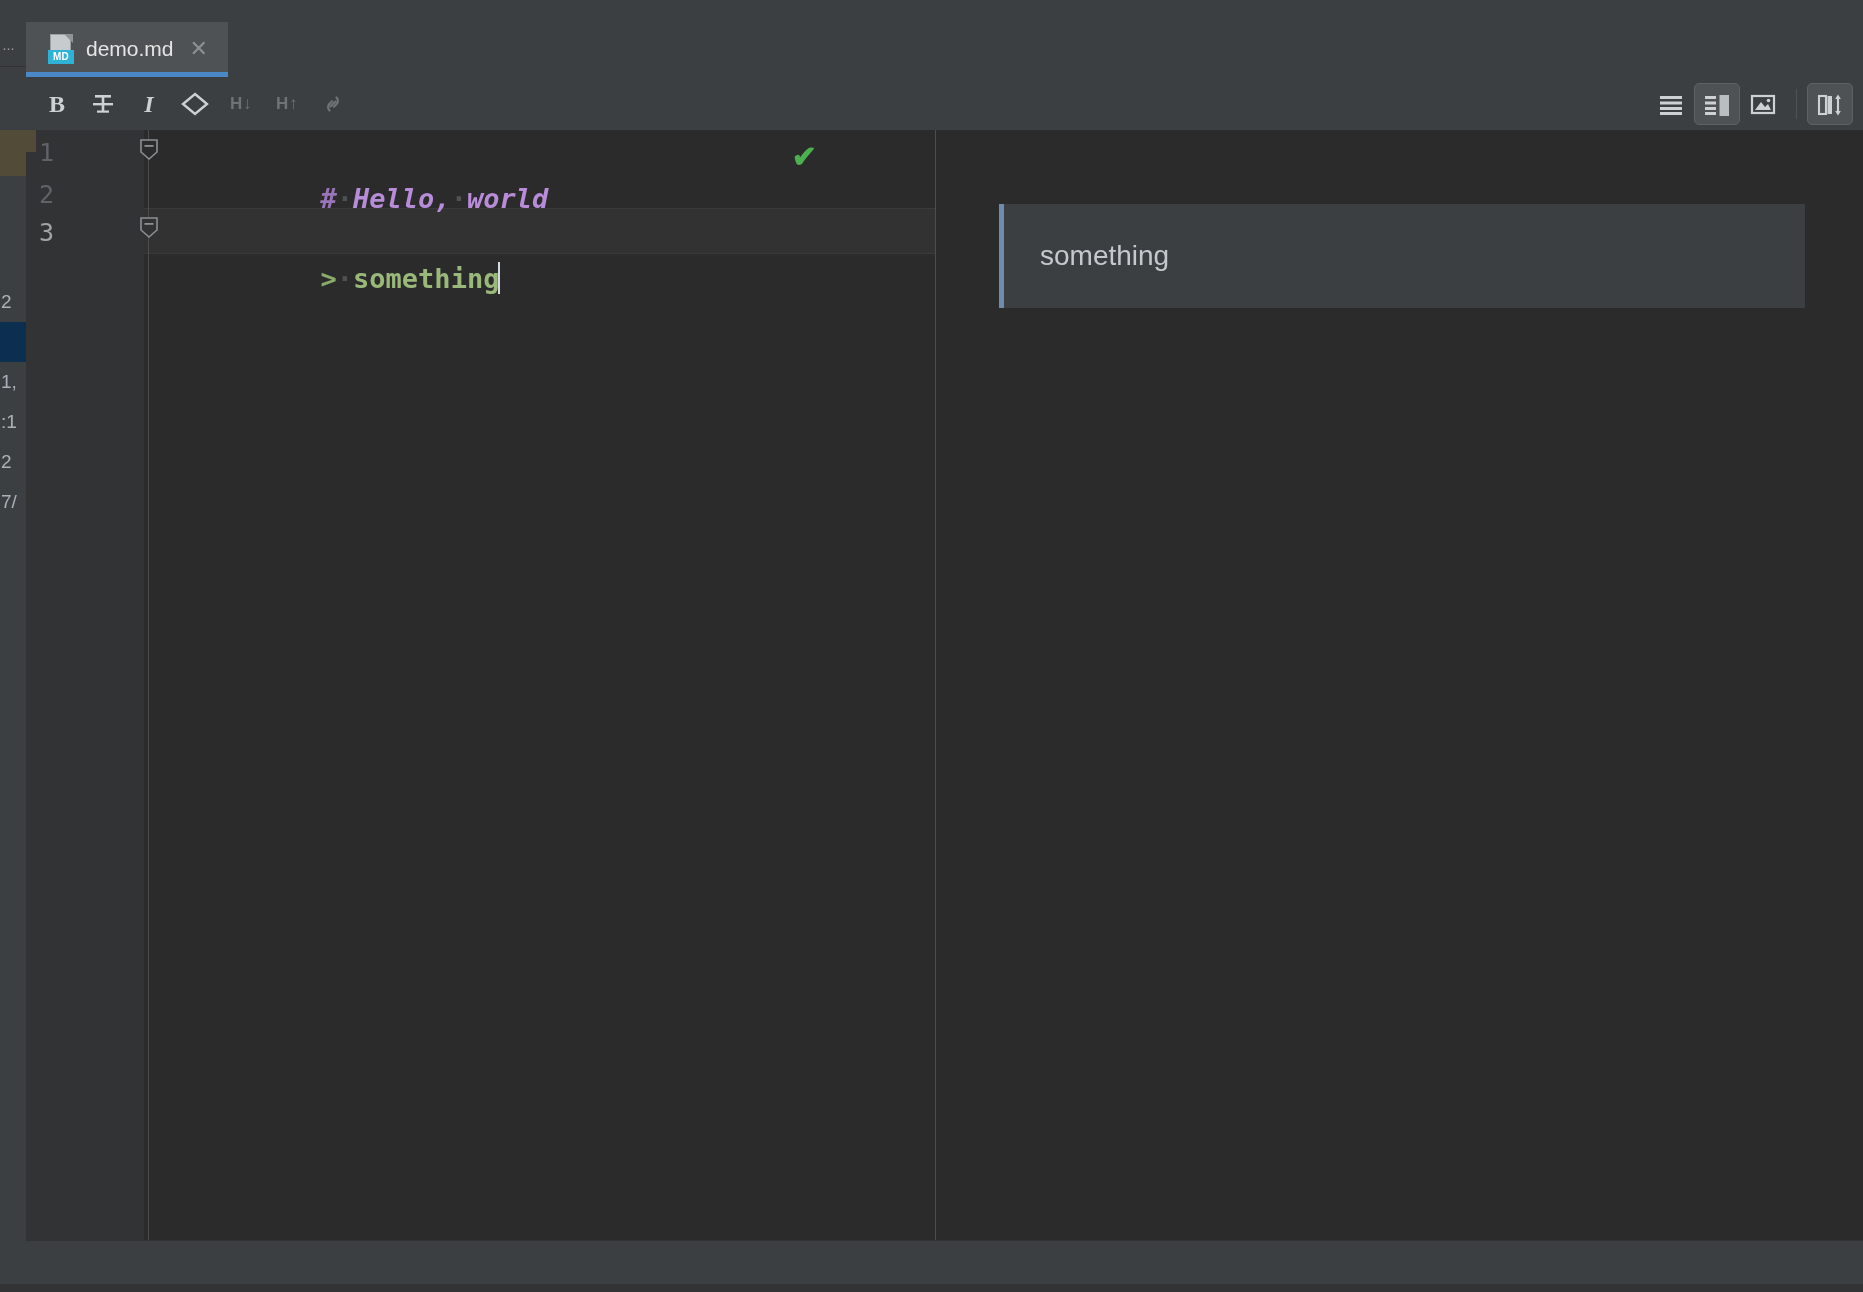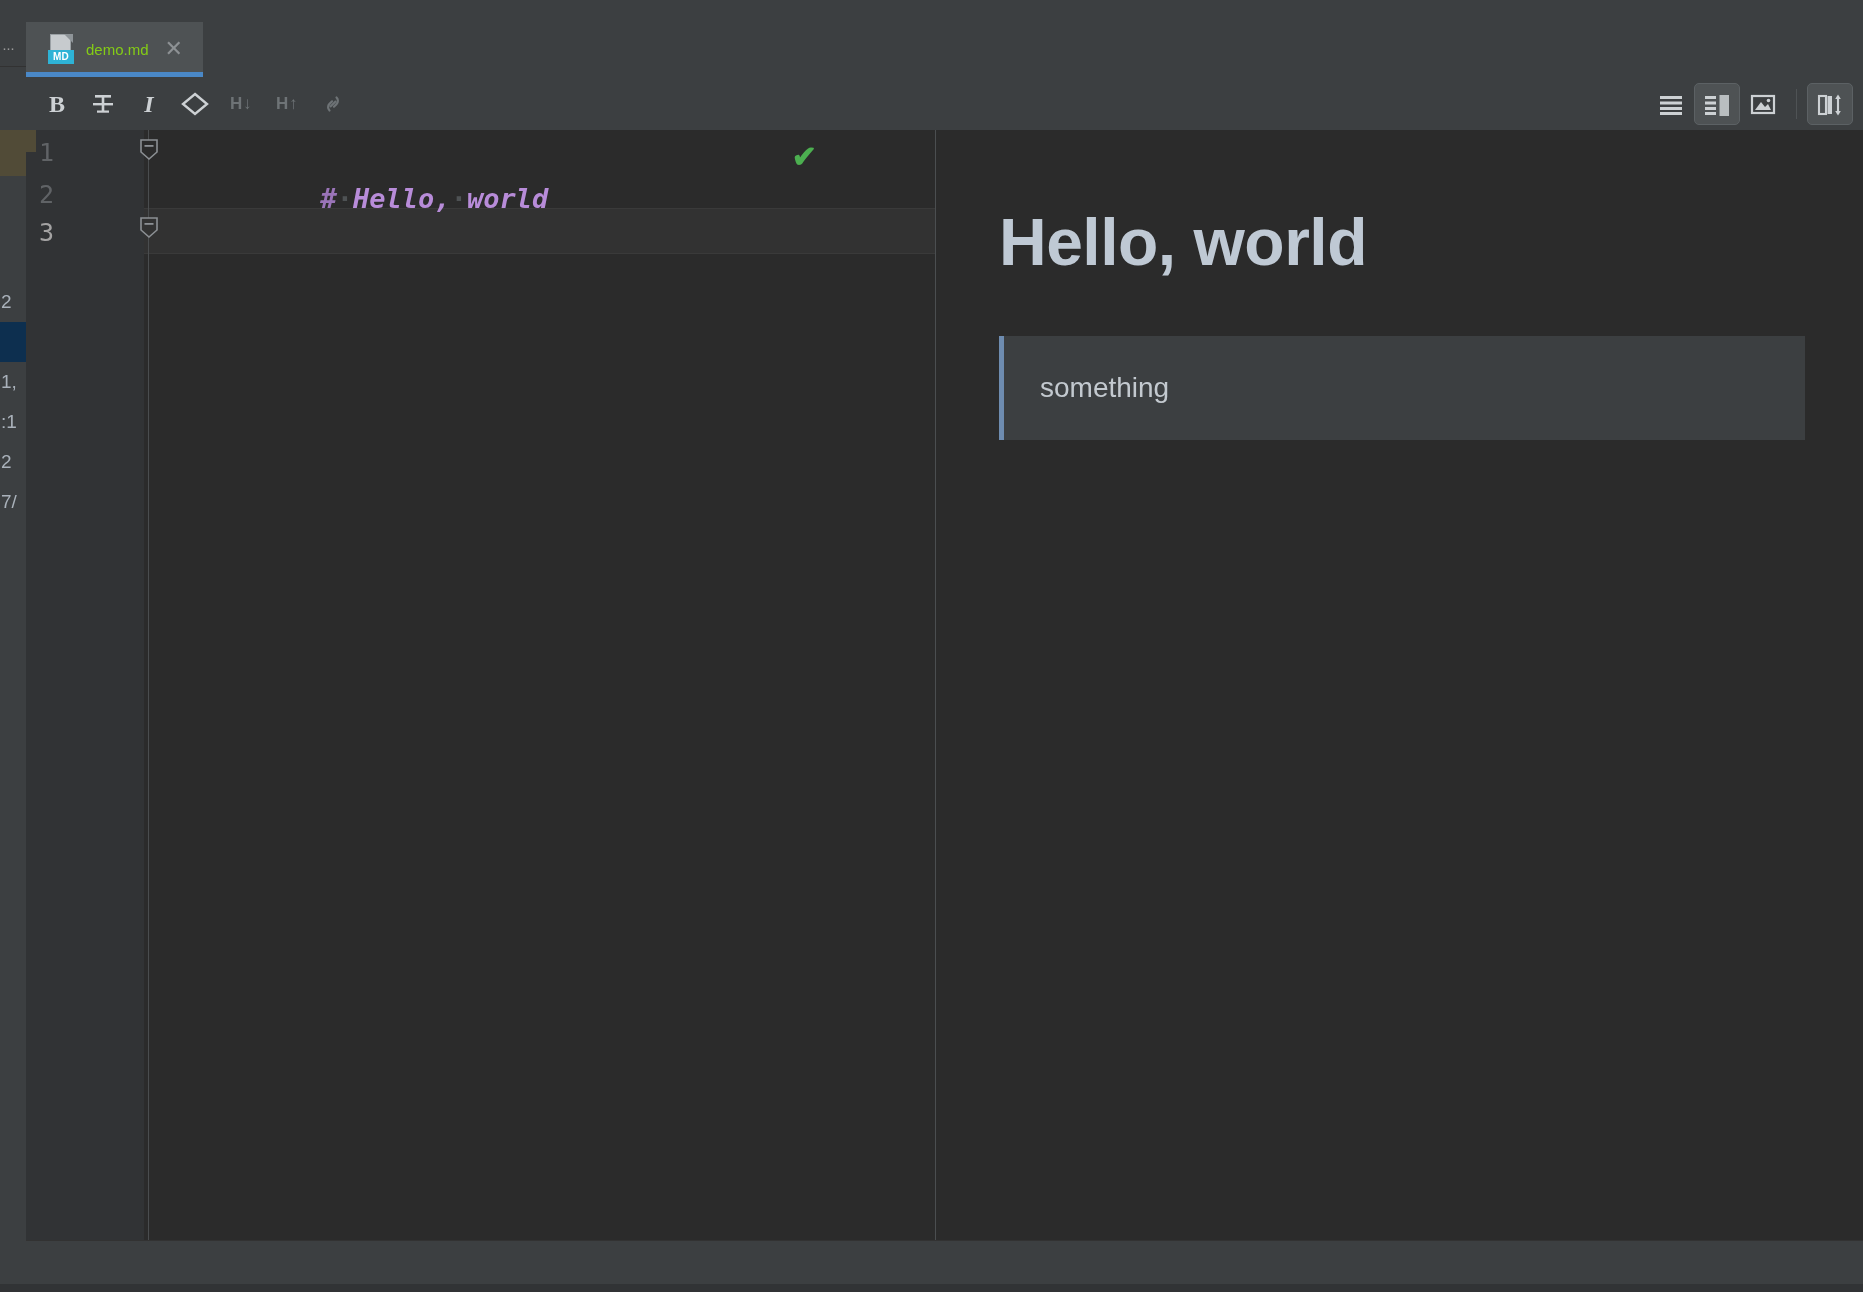--- a/index.html
+++ b/index.html
@@ -127,22 +127,22 @@
     width: 26px; height: 14px;
     background: #2eb3d6;
     color: #ffffff;
     font-size: 10px;
     font-weight: bold;
     line-height: 14px;
     text-align: center;
     letter-spacing: 0.3px;
   }
   .tab-label {
-    color: #84cc16;
-    font-size: 15px;
+    color: #e5e5e5;
+    font-size: 21px;
     white-space: nowrap;
   }
   .tab-close {
     color: #8d9194;
     font-size: 22px;
     line-height: 1;
     padding: 2px 4px;
     cursor: pointer;
   }
 
@@ -517,27 +517,29 @@
             <rect x="6.5" y="7" width="9" height="1.8" fill="currentColor"></rect>
           </svg>
         </div>
 
         <div class="code-line" style="top:0px;">
           <span class="tok-hash">#</span><span class="ws-dot">·</span><span class="tok-heading">Hello,</span><span class="ws-dot">·</span><span class="tok-heading">world</span>
         </div>
 
         <div class="code-line" style="top:42px;"></div>
 
+        <div class="code-line" style="top:80px;">
+          <span class="tok-quote-mark">&gt;</span><span class="ws-dot">·</span><span class="tok-quote">something</span><span class="caret"></span>
+        </div>
 
         <div class="ok-check">✔</div>
       </div>
 
       <div class="preview-pane">
         <div class="preview-inner">
-          <h1 class="md-h1">Hello, world</h1>
           <blockquote class="md-quote">
             <p>something</p>
           </blockquote>
         </div>
       </div>
 
     </div>
 
     <div class="statusbar"></div>
   </div>

